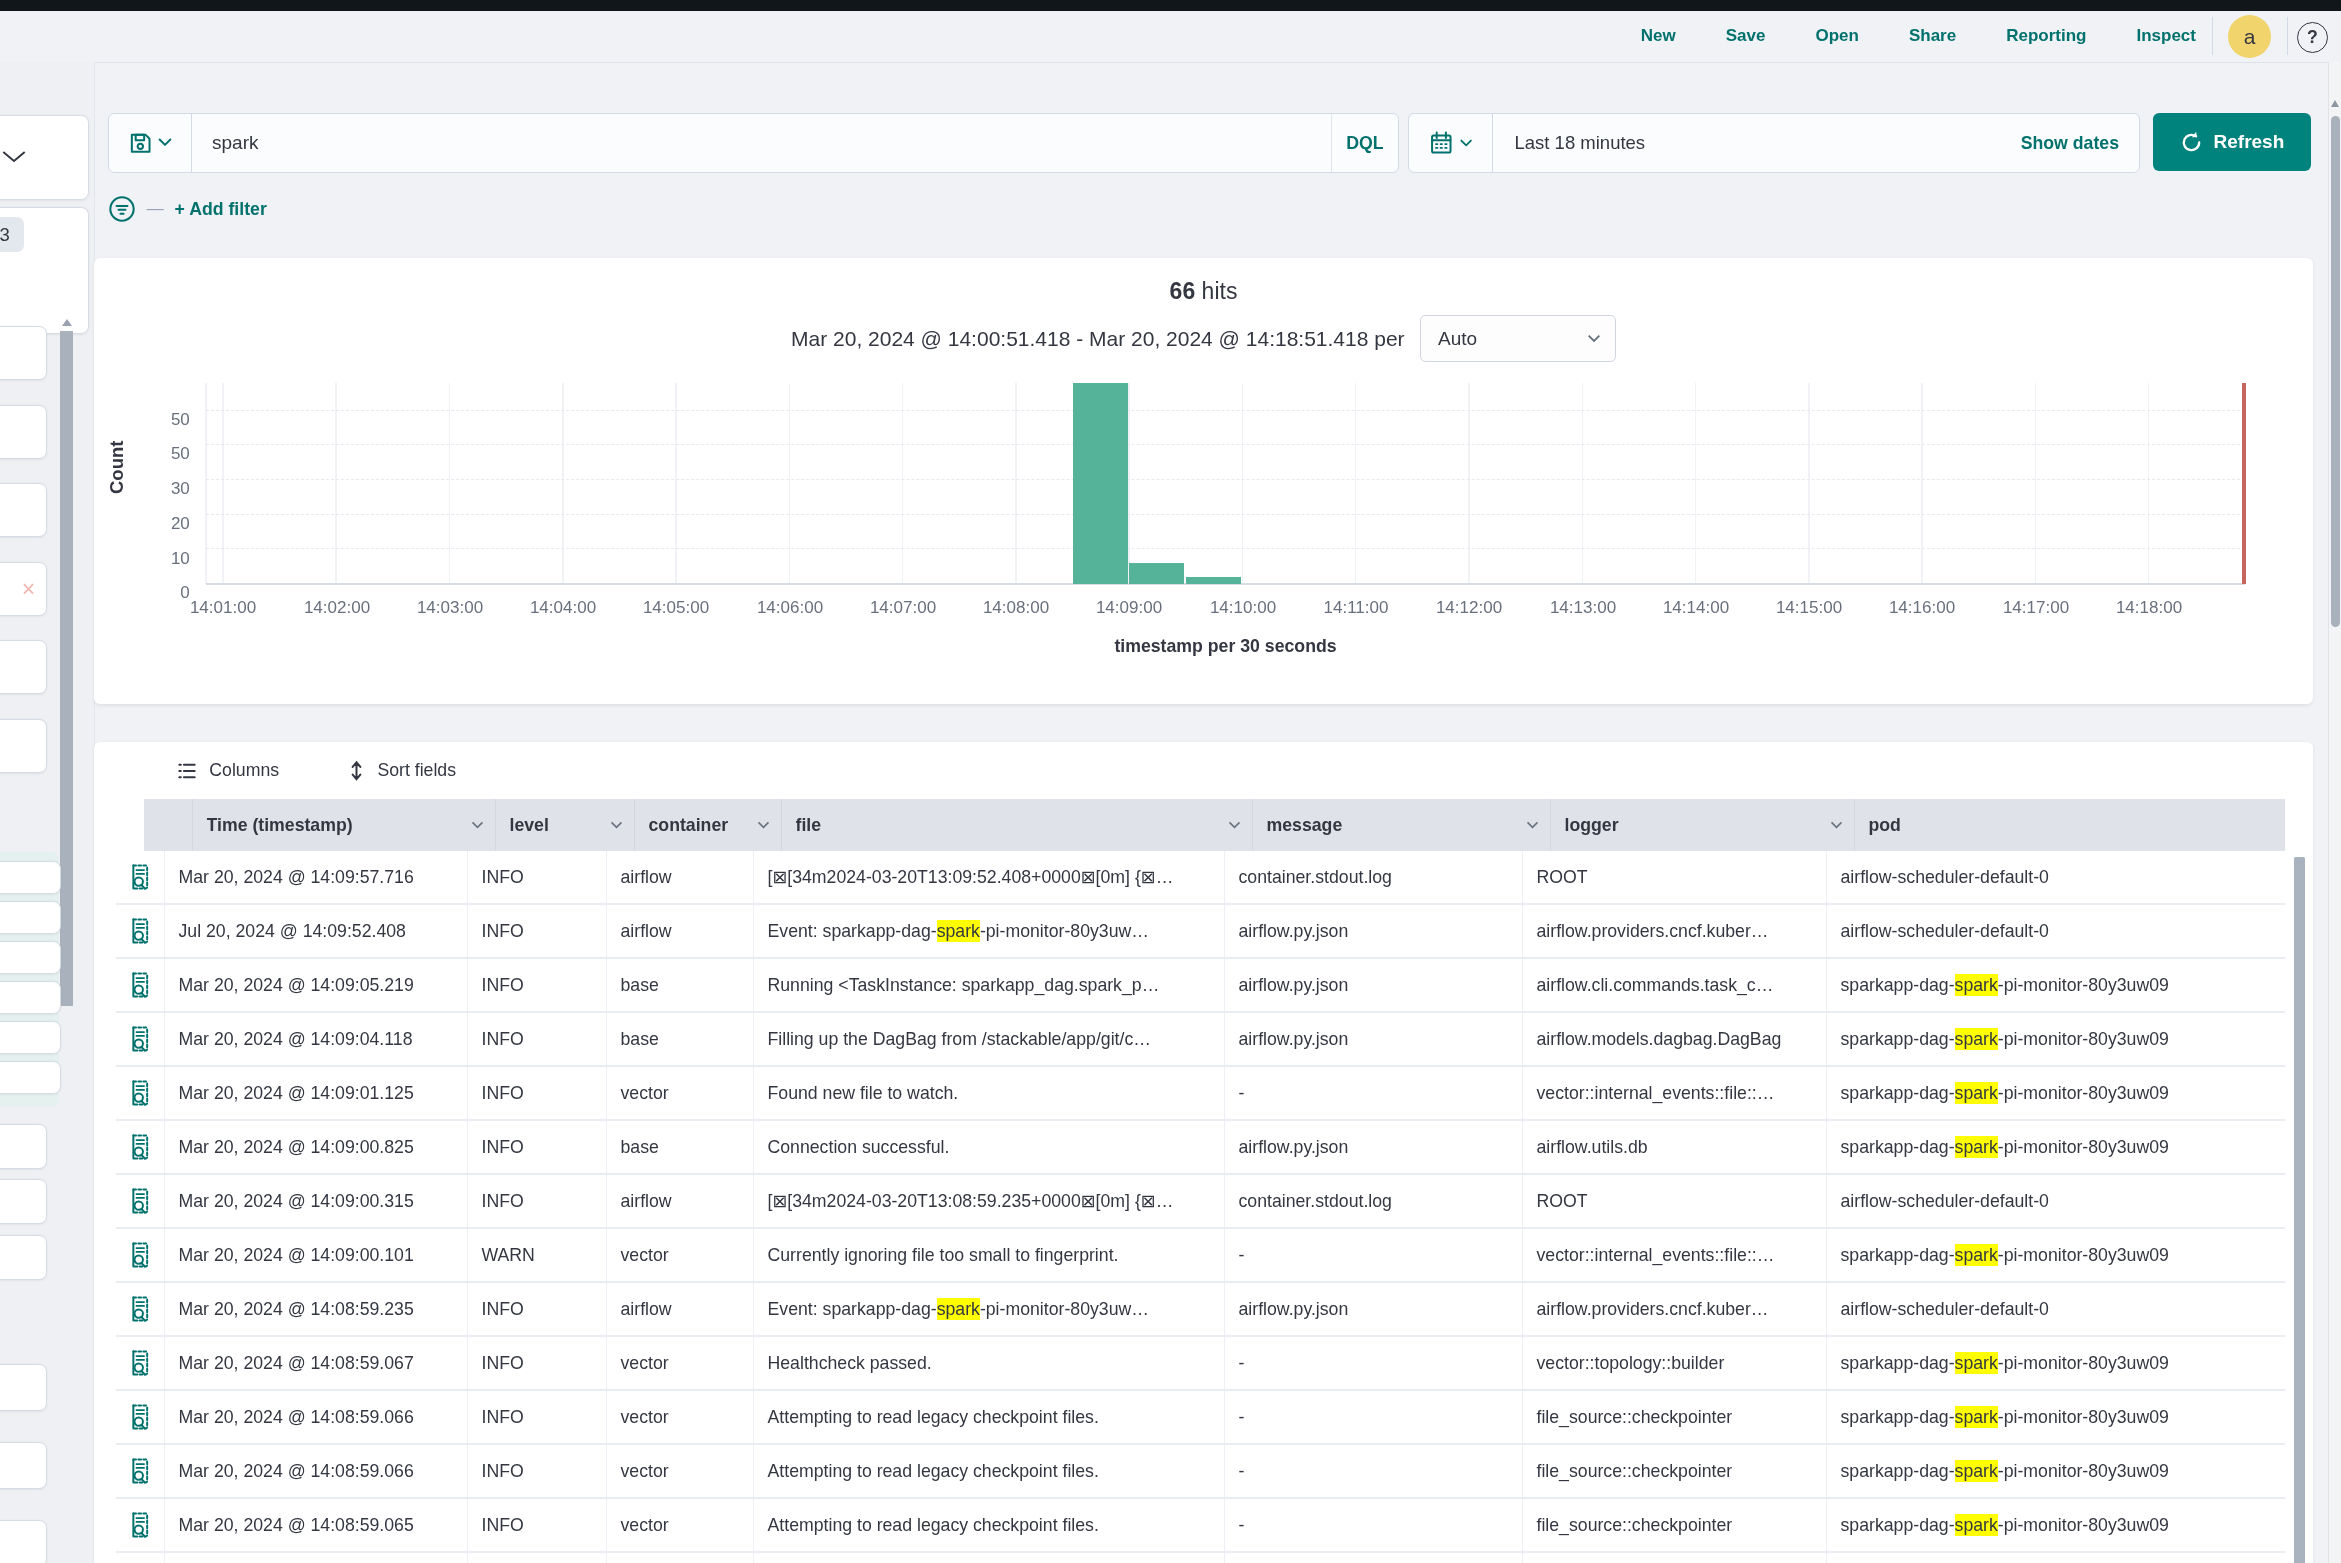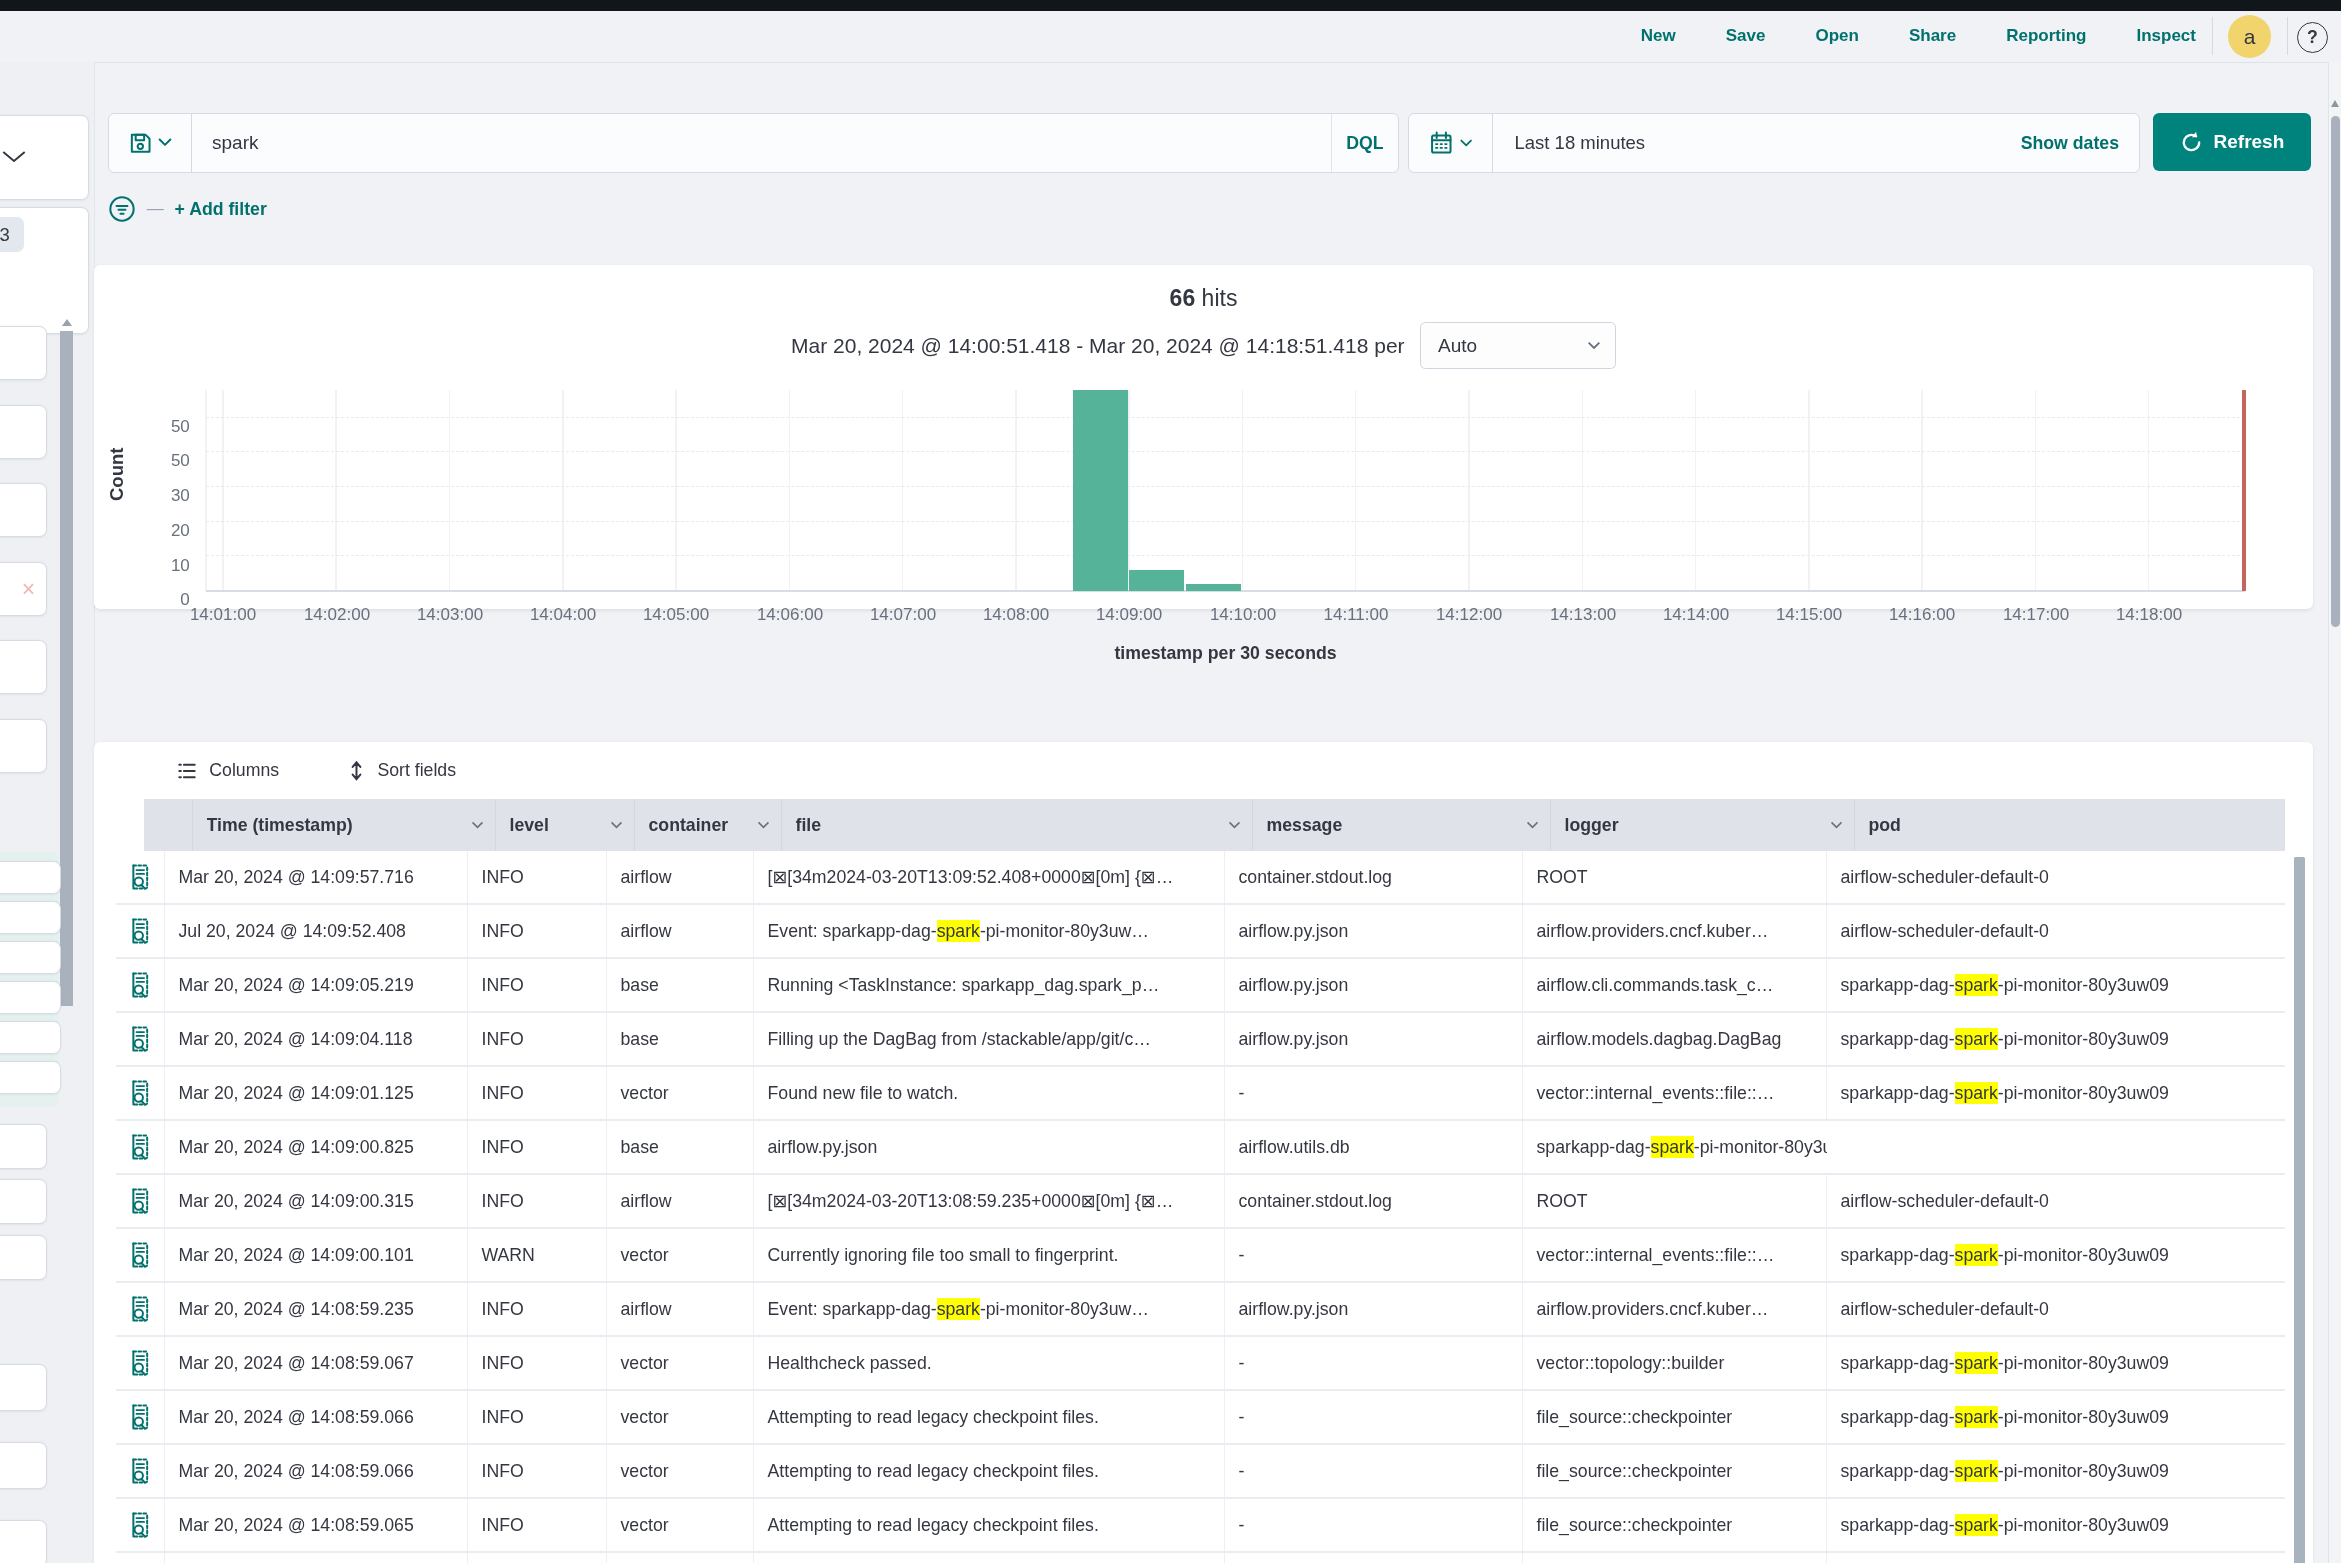--- a/index.html
+++ b/index.html
@@ -55,21 +55,21 @@
   .datetext{flex:1;display:flex;align-items:center;padding-left:21.5px;font-size:18.5px;color:#343741;cursor:pointer;}
   .showdates{display:flex;align-items:center;padding-right:20px;color:#00716c;font-weight:600;font-size:17.7px;cursor:pointer;}
   .refresh{position:absolute;right:0;top:0;width:158px;height:58px;background:#00837c;border:none;
     border-radius:6.2px;color:#fff;font-size:19px;font-weight:600;display:flex;align-items:center;
     justify-content:center;gap:10.8px;cursor:pointer;font-family:inherit;}
   
   .frow{position:absolute;left:108px;top:192px;height:34px;display:flex;align-items:center;gap:10.8px;}
   .addfilter{color:#00716c;font-size:17.7px;font-weight:600;cursor:pointer;}
   .fdash{color:#98a2b3;font-size:17px;}
   
-  .chartpanel{position:absolute;left:94px;top:265px;width:2219px;height:344px;background:#fff;
+  .chartpanel{position:absolute;left:94px;top:258px;width:2219px;height:446px;background:#fff;
     border-radius:6.2px;box-shadow:0 1.5px 3.8px rgba(0,0,0,.07);}
   .hits{position:absolute;top:20px;left:0;width:100%;text-align:center;font-size:23px;}
   .hits b{font-weight:700;}
   .subrow{position:absolute;top:57px;left:0;width:100%;display:flex;align-items:center;
     justify-content:center;gap:15.4px;}
   .subtitle{font-size:21px;color:#343741;}
   .autosel{width:163px;height:45px;border:0.8px solid #cfd4de;border-radius:5.4px;background:#fdfdfe;
     display:flex;align-items:center;justify-content:space-between;padding:0 14px 0 17px;
     font-size:19px;color:#343741;cursor:pointer;}
   .plot{position:absolute;left:112px;top:125px;width:2039px;height:201px;}
@@ -451,20 +451,21 @@
               <path d="M7 3 h16 a2 2 0 0 1 2 2 v26 a2 2 0 0 1 -2 2 h-16" stroke-dasharray="3.5 3"></path>
               <path d="M7 3 v30"></path>
               <path d="M11 9 h10 M11 14 h10" stroke-width="2.2"></path>
               <circle cx="14" cy="24" r="5.5"></circle>
               <path d="M17.5 28.5 L22 33"></path>
             </svg>
           </div>
           <div class="cell">Mar 20, 2024 @ 14:09:00.825</div>
           <div class="cell">INFO</div>
           <div class="cell">base</div>
+          <div class="cell">Connection successful.</div>
           <div class="cell">airflow.py.json</div>
           <div class="cell">airflow.utils.db</div>
           <div class="cell">sparkapp-dag-<mark>spark</mark>-pi-monitor-80y3uw09</div>
         </div>
         <div class="trow drow">
           <div class="expand">
             <svg class="tealic" width="23" height="28" viewBox="0 0 30 36">
               <path d="M7 3 h16 a2 2 0 0 1 2 2 v26 a2 2 0 0 1 -2 2 h-16" stroke-dasharray="3.5 3"></path>
               <path d="M7 3 v30"></path>
               <path d="M11 9 h10 M11 14 h10" stroke-width="2.2"></path>

